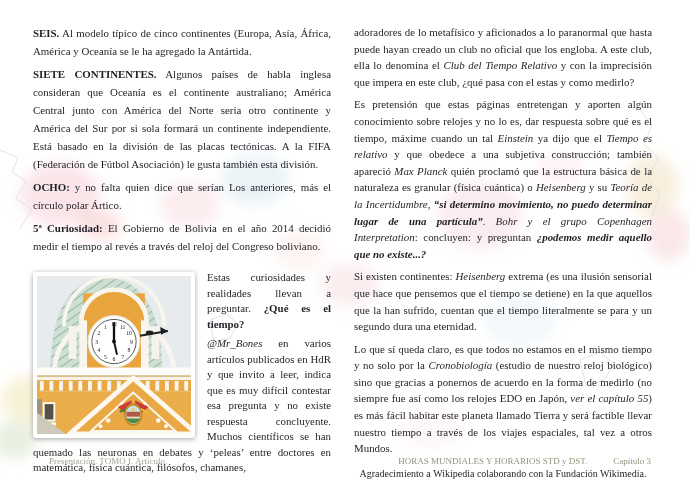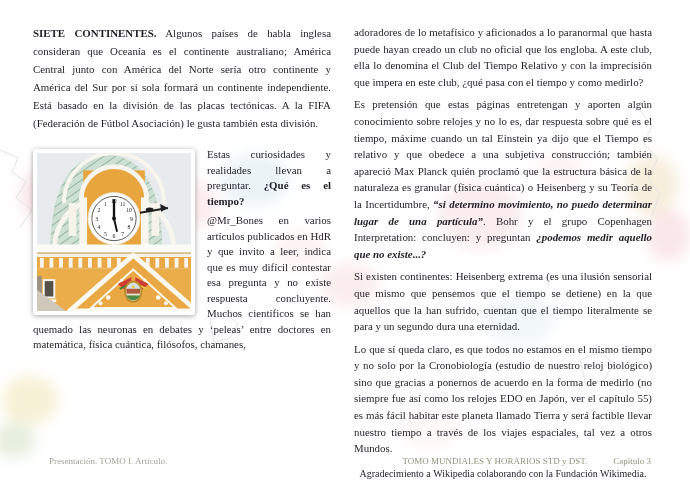--- a/index.html
+++ b/index.html
@@ -14,21 +14,21 @@
   .col{position:absolute;top:24px;width:298px;z-index:2;}
   .col-left{left:33px;}
   .col-right{left:354px;}
   .para{
     margin:0 0 5px 0;
     font-size:10.9px;line-height:18px;
     text-align:justify;
   }
   .col-right .para{line-height:16.6px;margin:0 0 6px 0;}
   .b{font-weight:bold;}
-  .i{}
+  .i{font-style:italic;}
   .b.i{font-weight:bold;font-style:italic;}
   .wrap-block{margin-top:15px;}
   .wrap-block .para{line-height:15.5px;margin:0 0 4px 0;}
   .wrap-block::after{content:"";display:block;clear:both;}
   .photo{
     float:left;margin:2px 12px 2px 0;
     width:154px;height:158px;
     border:4px solid #ffffff;border-radius:3px;
     box-shadow:0 1px 5px rgba(70,70,70,.5);
     background:#e7ebed;overflow:hidden;
@@ -81,21 +81,24 @@
     <g stroke="#e3e3e3" fill="none" stroke-width="1">
       <path d="M0,150 l18,8 -6,14 14,10 -10,16 16,12 -12,18"></path>
       <path d="M640,110 l12,16 -8,18 14,14 -10,20 12,16 -8,22"></path>
       <path d="M210,320 l16,-6 12,10 -8,14 -16,4 z"></path>
       <path d="M580,360 l20,-8 14,12 -10,16 -18,6 z"></path>
     </g>
   </svg>
 
   <div class="col col-left">
     <div>
+        <p class="para"><span class="b">SEIS.</span><span> Al modelo típico de cinco continentes (Europa, Asía, África, América y Oceanía se le ha agregado la Antártida.</span></p>
         <p class="para"><span class="b">SIETE CONTINENTES.</span><span> Algunos países de habla inglesa consideran que Oceanía es el continente australiano; América Central junto con América del Norte sería otro continente y América del Sur por si sola formará un continente independiente. Está basado en la división de las placas tectónicas. A la FIFA (Federación de Fútbol Asociación) le gusta también esta división.</span></p>
+        <p class="para"><span class="b">OCHO:</span><span> y no falta quien dice que serían Los anteriores, más el círculo polar Ártico.</span></p>
+        <p class="para"><span class="b">5ª Curiosidad:</span><span> El Gobierno de Bolivia en el año 2014 decidió medir el tiempo al revés a través del reloj del Congreso boliviano.</span></p>
       </div>
 
     <div class="wrap-block">
       <figure class="photo" style="margin-left:0;">
         <svg width="154" height="158" viewBox="0 0 160 164">
           <defs>
             <pattern id="glass" width="7" height="7" patternTransform="rotate(55)" patternUnits="userSpaceOnUse">
               <rect width="7" height="7" fill="#c6dacc"></rect>
               <line x1="0" y1="0" x2="0" y2="7" stroke="#86ab93" stroke-width="2"></line>
             </pattern>
@@ -193,28 +196,28 @@
       </figure>
       <div>
           <p class="para"><span>Estas curiosidades y realidades llevan a preguntar. </span><span class="b">¿Qué es el tiempo?</span></p>
           <p class="para"><span class="i">@Mr_Bones</span><span> en varios artículos publicados en HdR y que invito a leer, indica que es muy difícil contestar esa pregunta y no existe respuesta concluyente. Muchos científicos se han quemado las neuronas en debates y ‘peleas’ entre doctores en matemática, física cuántica, filósofos, chamanes,</span></p>
         </div>
     </div>
   </div>
 
   <div class="col col-right">
     <div>
-        <p class="para"><span>adoradores de lo metafísico y aficionados a lo paranormal que hasta puede hayan creado un club no oficial que los engloba. A este club, ella lo denomina el </span><span class="i">Club del Tiempo Relativo</span><span> y con la imprecisión que impera en este club, ¿qué pasa con el tiempo y como medirlo?</span></p>
+        <p class="para"><span>adoradores de lo metafísico y aficionados a lo paranormal que hasta puede hayan creado un club no oficial que los engloba. A este club, ella lo denomina el </span><span class="i">Club del Tiempo Relativo</span><span> y con la imprecisión que impera en este club, ¿qué pasa con el estas y como medirlo?</span></p>
         <p class="para"><span>Es pretensión que estas páginas entretengan y aporten algún conocimiento sobre relojes y no lo es, dar respuesta sobre qué es el tiempo, máxime cuando un tal </span><span class="i">Einstein</span><span> ya dijo que el </span><span class="i">Tiempo es relativo</span><span> y que obedece a una subjetiva construcción; también apareció </span><span class="i">Max Planck</span><span> quién proclamó que la estructura básica de la naturaleza es granular (física cuántica) o </span><span class="i">Heisenberg</span><span> y su </span><span class="i">Teoría de la Incertidumbre, </span><span class="b i">“si determino movimiento, no puedo determinar lugar de una partícula”</span><span class="i">. </span><span class="i">Bohr y el grupo Copenhagen Interpretation</span><span>: concluyen: y preguntan </span><span class="b i">¿podemos medir aquello que no existe...?</span></p>
-        <p class="para"><span>Si existen continentes: </span><span class="i">Heisenberg</span><span> extrema (es una ilusión sensorial que mismo que pensemos que el tiempo se detiene) en la que aquellos que la han sufrido, cuentan que el tiempo literalmente se para y un segundo dura una eternidad.</span></p>
+        <p class="para"><span>Si existen continentes: </span><span class="i">Heisenberg</span><span> extrema (es una ilusión sensorial que hace que pensemos que el tiempo se detiene) en la que aquellos que la han sufrido, cuentan que el tiempo literalmente se para y un segundo dura una eternidad.</span></p>
         <p class="para"><span>Lo que sí queda claro, es que todos no estamos en el mismo tiempo y no solo por la </span><span class="i">Cronobiología</span><span> (estudio de nuestro reloj biológico) sino que gracias a ponernos de acuerdo en la forma de medirlo (no siempre fue así como los relojes EDO en Japón, </span><span class="i">ver el capítulo 55</span><span>) es más fácil habitar este planeta llamado Tierra y será factible llevar nuestro tiempo a través de los viajes espaciales, tal vez a otros Mundos.</span></p>
       </div>
     <p class="ack">Agradecimiento a Wikipedia colaborando con la Fundación Wikimedia.</p>
   </div>
 
   <div class="footer">
     <span class="footer-left">Presentación. TOMO I. Articulo.</span>
     <span class="footer-right">
-      <span>TOMO MUNDIALES Y HORARIOS STD y DST.</span><span class="footer-chapter">Capítulo 3</span>
+      <span>HORAS MUNDIALES Y HORARIOS STD y DST.</span><span class="footer-chapter">Capítulo 3</span>
     </span>
   </div>
 
 </div>
 
 </body></html>

